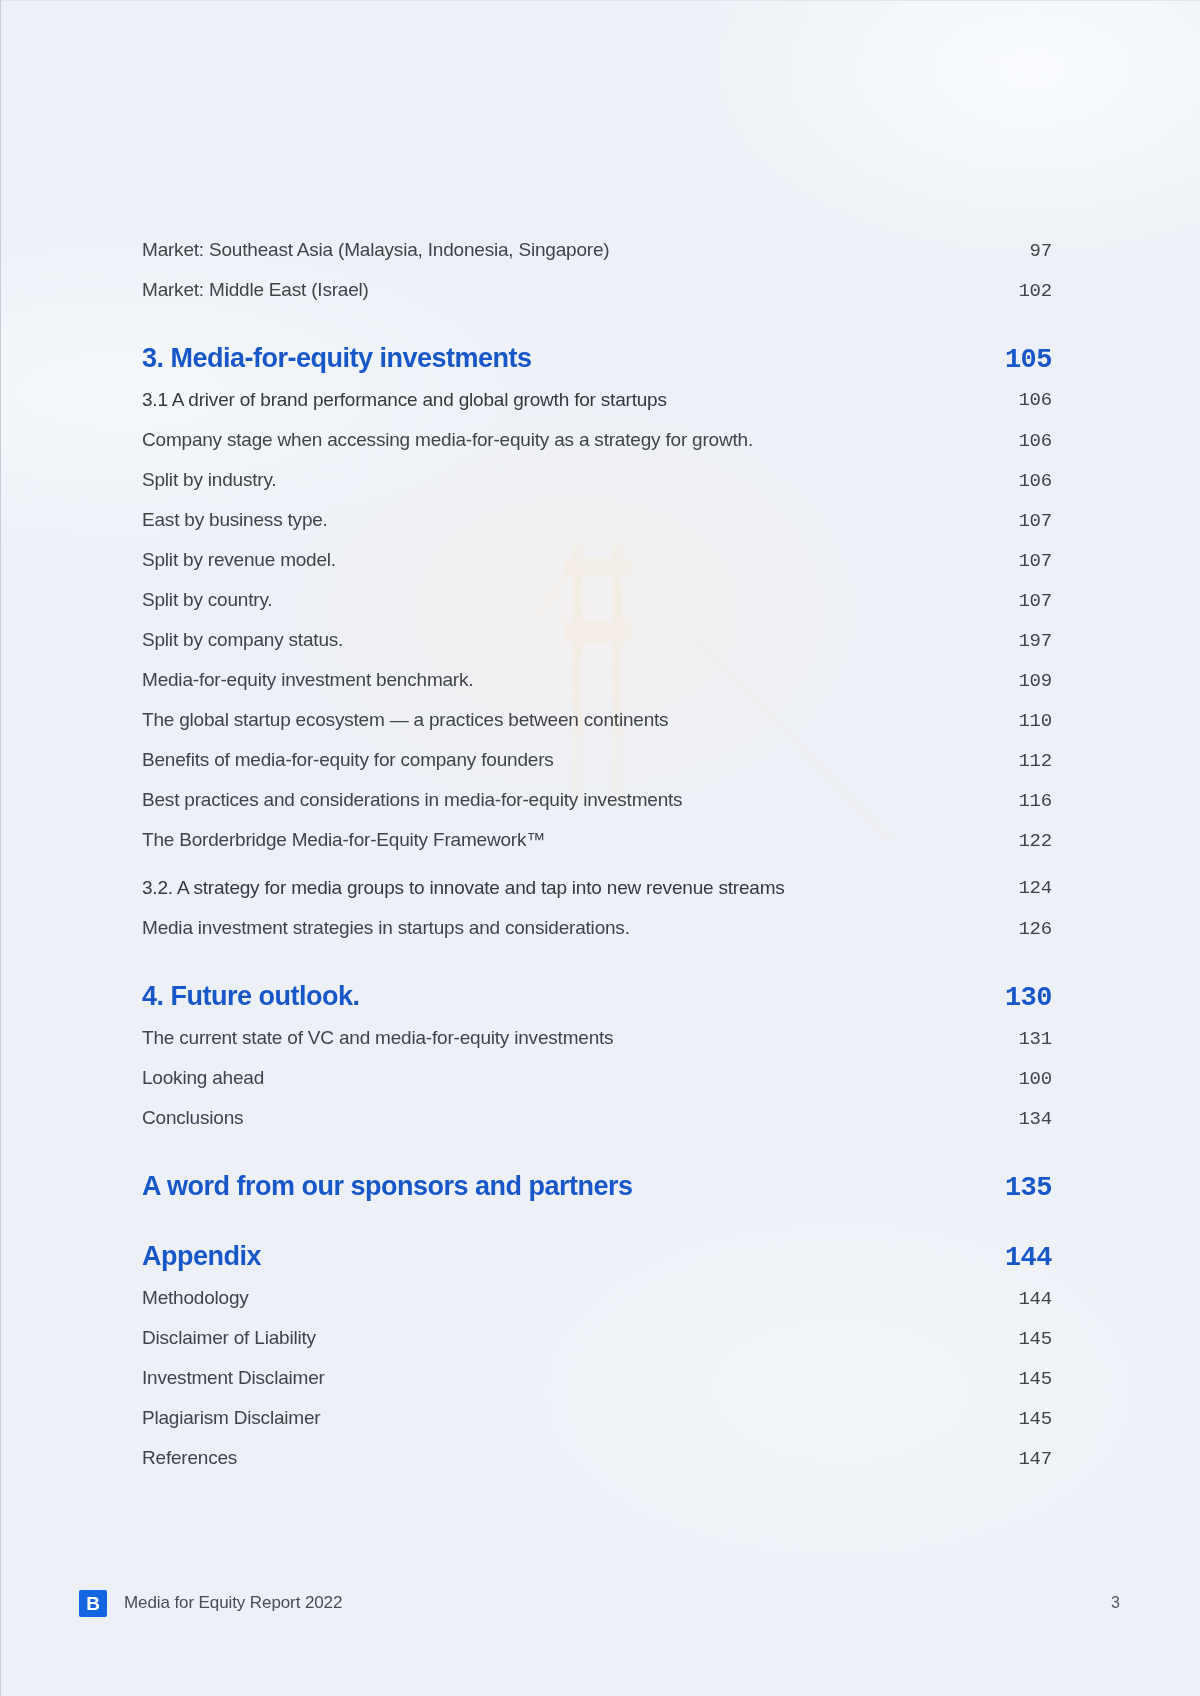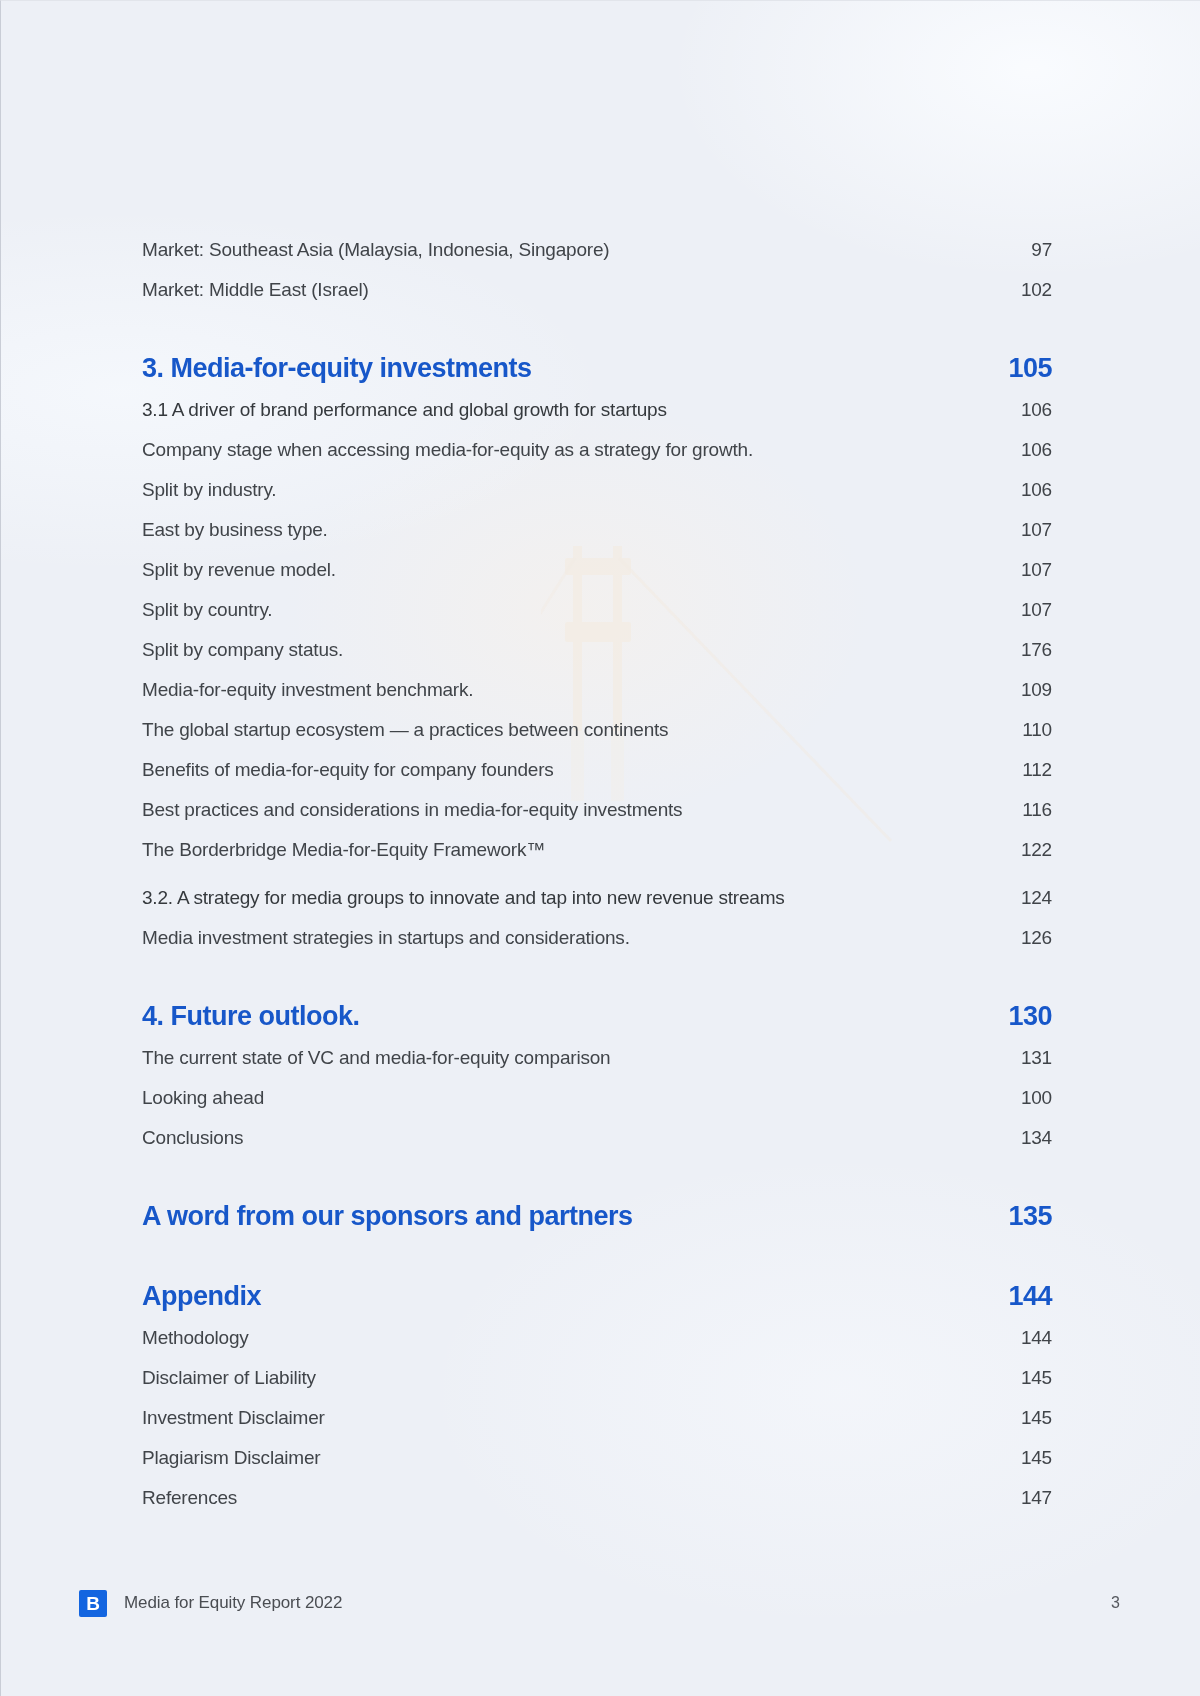--- a/index.html
+++ b/index.html
@@ -40,36 +40,36 @@
     display:flex;
     align-items:baseline;
     height:40px;
     line-height:40px;
     font-size:19px;
     letter-spacing:-0.2px;
     color:#404449;
     cursor:pointer;
   }
   .row .label{flex:1 1 auto; white-space:nowrap; overflow:hidden;}
-  .row .pg{flex:0 0 auto; text-align:right; min-width:48px;}
+  .row .pg{flex:0 0 auto; text-align:right; min-width:48px;font-family:Liberation Mono, monospace;}
   .row.subhead{
     color:#35393d;
     font-weight:500;
     align-items:flex-end;
   }
   .row.subhead .pg{font-weight:400; color:#404449;}
   .row.heading{
     height:44px;
     line-height:44px;
     font-size:27px;
     letter-spacing:-0.5px;
     font-weight:600;
     color:#1757c9;
   }
-  .gap-large{margin-top:36px;}
+  .gap-large{margin-top:26px;}
   .gap-small{margin-top:8px;}
   
   .footer{
     position:absolute;
     left:78px; top:1588px; right:80px;
     height:28px;
     display:flex;
     align-items:center;
   }
   .footer .logo{
@@ -144,21 +144,21 @@
       <div class="row item">
         <span class="label">Split by revenue model.</span>
         <span class="pg">107</span>
       </div>
       <div class="row item">
         <span class="label">Split by country.</span>
         <span class="pg">107</span>
       </div>
       <div class="row item">
         <span class="label">Split by company status.</span>
-        <span class="pg">176</span>
+        <span class="pg">197</span>
       </div>
       <div class="row item">
         <span class="label">Media-for-equity investment benchmark.</span>
         <span class="pg">109</span>
       </div>
       <div class="row item">
         <span class="label">The global startup ecosystem — a practices between continents</span>
         <span class="pg">110</span>
       </div>
       <div class="row item">
@@ -179,21 +179,21 @@
       </div>
       <div class="row item">
         <span class="label">Media investment strategies in startups and considerations.</span>
         <span class="pg">126</span>
       </div>
       <div class="row heading gap-large">
         <span class="label">4. Future outlook.</span>
         <span class="pg">130</span>
       </div>
       <div class="row item">
-        <span class="label">The current state of VC and media-for-equity comparison</span>
+        <span class="label">The current state of VC and media-for-equity investments</span>
         <span class="pg">131</span>
       </div>
       <div class="row item">
         <span class="label">Looking ahead</span>
         <span class="pg">100</span>
       </div>
       <div class="row item">
         <span class="label">Conclusions</span>
         <span class="pg">134</span>
       </div>

